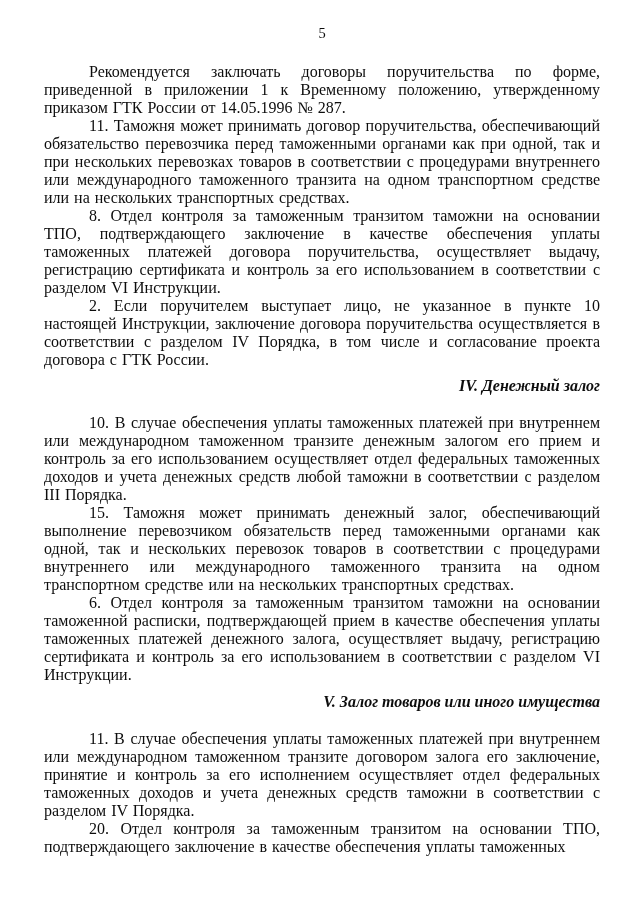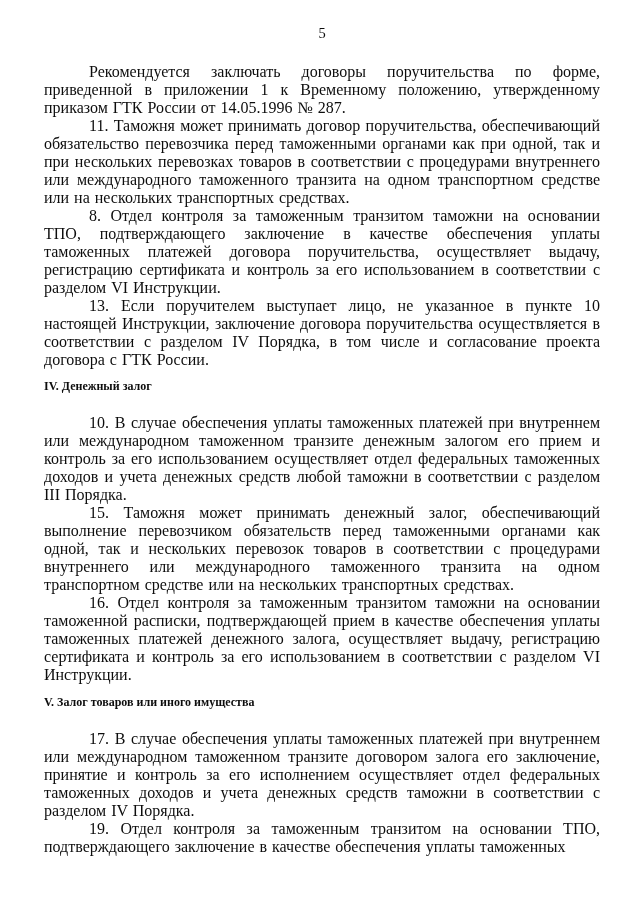--- a/index.html
+++ b/index.html
@@ -27,50 +27,51 @@
   }
   .para {
     font-size: 16px;
     line-height: 18px;
     text-align: justify;
     text-indent: 45px;
     margin: 0;
     word-spacing: 1px;
   }
   .heading {
-    font-size: 12px;
+    font-size: 16px;
     line-height: 18px;
     font-weight: bold;
-    text-align: left;
+    text-align: right;
     margin: 8px 0 19px 0;
+    font-style: italic;
   }
   .heading.second {
     margin-top: 9px;
   }
 </style>
 </head>
 <body>
 
 <div class="page">
   <div class="page-number">5</div>
 
   <p class="para">Рекомендуется заключать договоры поручительства по форме, приведенной в приложении 1 к Временному положению, утвержденному приказом ГТК России от 14.05.1996 № 287.</p>
 
   <p class="para">11. Таможня может принимать договор поручительства, обеспечивающий обязательство перевозчика перед таможенными органами как при одной, так и при нескольких перевозках товаров в соответствии с процедурами внутреннего или международного таможенного транзита на одном транспортном средстве или на нескольких транспортных средствах.</p>
 
   <p class="para">8. Отдел контроля за таможенным транзитом таможни на основании ТПО, подтверждающего заключение в качестве обеспечения уплаты таможенных платежей договора поручительства, осуществляет выдачу, регистрацию сертификата  и контроль за его использованием в соответствии с разделом VI Инструкции.</p>
 
-  <p class="para">13. Если поручителем выступает лицо, не указанное в пункте 10 настоящей Инструкции, заключение договора поручительства осуществляется в соответствии с разделом IV Порядка, в том числе и согласование проекта договора с ГТК России.</p>
+  <p class="para">2. Если поручителем выступает лицо, не указанное в пункте 10 настоящей Инструкции, заключение договора поручительства осуществляется в соответствии с разделом IV Порядка, в том числе и согласование проекта договора с ГТК России.</p>
 
   <h2 class="heading">IV. Денежный залог</h2>
 
   <p class="para">10. В случае обеспечения уплаты таможенных платежей при внутреннем или международном таможенном транзите денежным залогом его прием и контроль за его использованием осуществляет отдел федеральных таможенных доходов и учета денежных средств любой таможни в соответствии с разделом III Порядка.</p>
 
   <p class="para">15. Таможня может принимать денежный залог, обеспечивающий выполнение перевозчиком обязательств перед таможенными органами как одной, так и нескольких перевозок товаров в соответствии с процедурами внутреннего или международного таможенного транзита на одном транспортном средстве или на нескольких транспортных средствах.</p>
 
-  <p class="para">16. Отдел контроля за таможенным транзитом таможни на основании таможенной расписки, подтверждающей прием в качестве обеспечения уплаты таможенных платежей денежного залога, осуществляет выдачу, регистрацию сертификата  и контроль за его использованием в соответствии с разделом VI Инструкции.</p>
+  <p class="para">6. Отдел контроля за таможенным транзитом таможни на основании таможенной расписки, подтверждающей прием в качестве обеспечения уплаты таможенных платежей денежного залога, осуществляет выдачу, регистрацию сертификата  и контроль за его использованием в соответствии с разделом VI Инструкции.</p>
 
   <h2 class="heading second">V. Залог товаров или иного имущества</h2>
 
-  <p class="para">17. В случае обеспечения уплаты таможенных платежей при внутреннем или международном таможенном транзите договором залога его заключение, принятие и контроль за его исполнением осуществляет отдел федеральных таможенных доходов и учета денежных средств таможни в соответствии с разделом IV Порядка.</p>
+  <p class="para">11. В случае обеспечения уплаты таможенных платежей при внутреннем или международном таможенном транзите договором залога его заключение, принятие и контроль за его исполнением осуществляет отдел федеральных таможенных доходов и учета денежных средств таможни в соответствии с разделом IV Порядка.</p>
 
-  <p class="para">19. Отдел контроля за таможенным транзитом на основании ТПО, подтверждающего заключение в качестве обеспечения уплаты таможенных</p>
+  <p class="para">20. Отдел контроля за таможенным транзитом на основании ТПО, подтверждающего заключение в качестве обеспечения уплаты таможенных</p>
 </div>
 
 </body></html>

